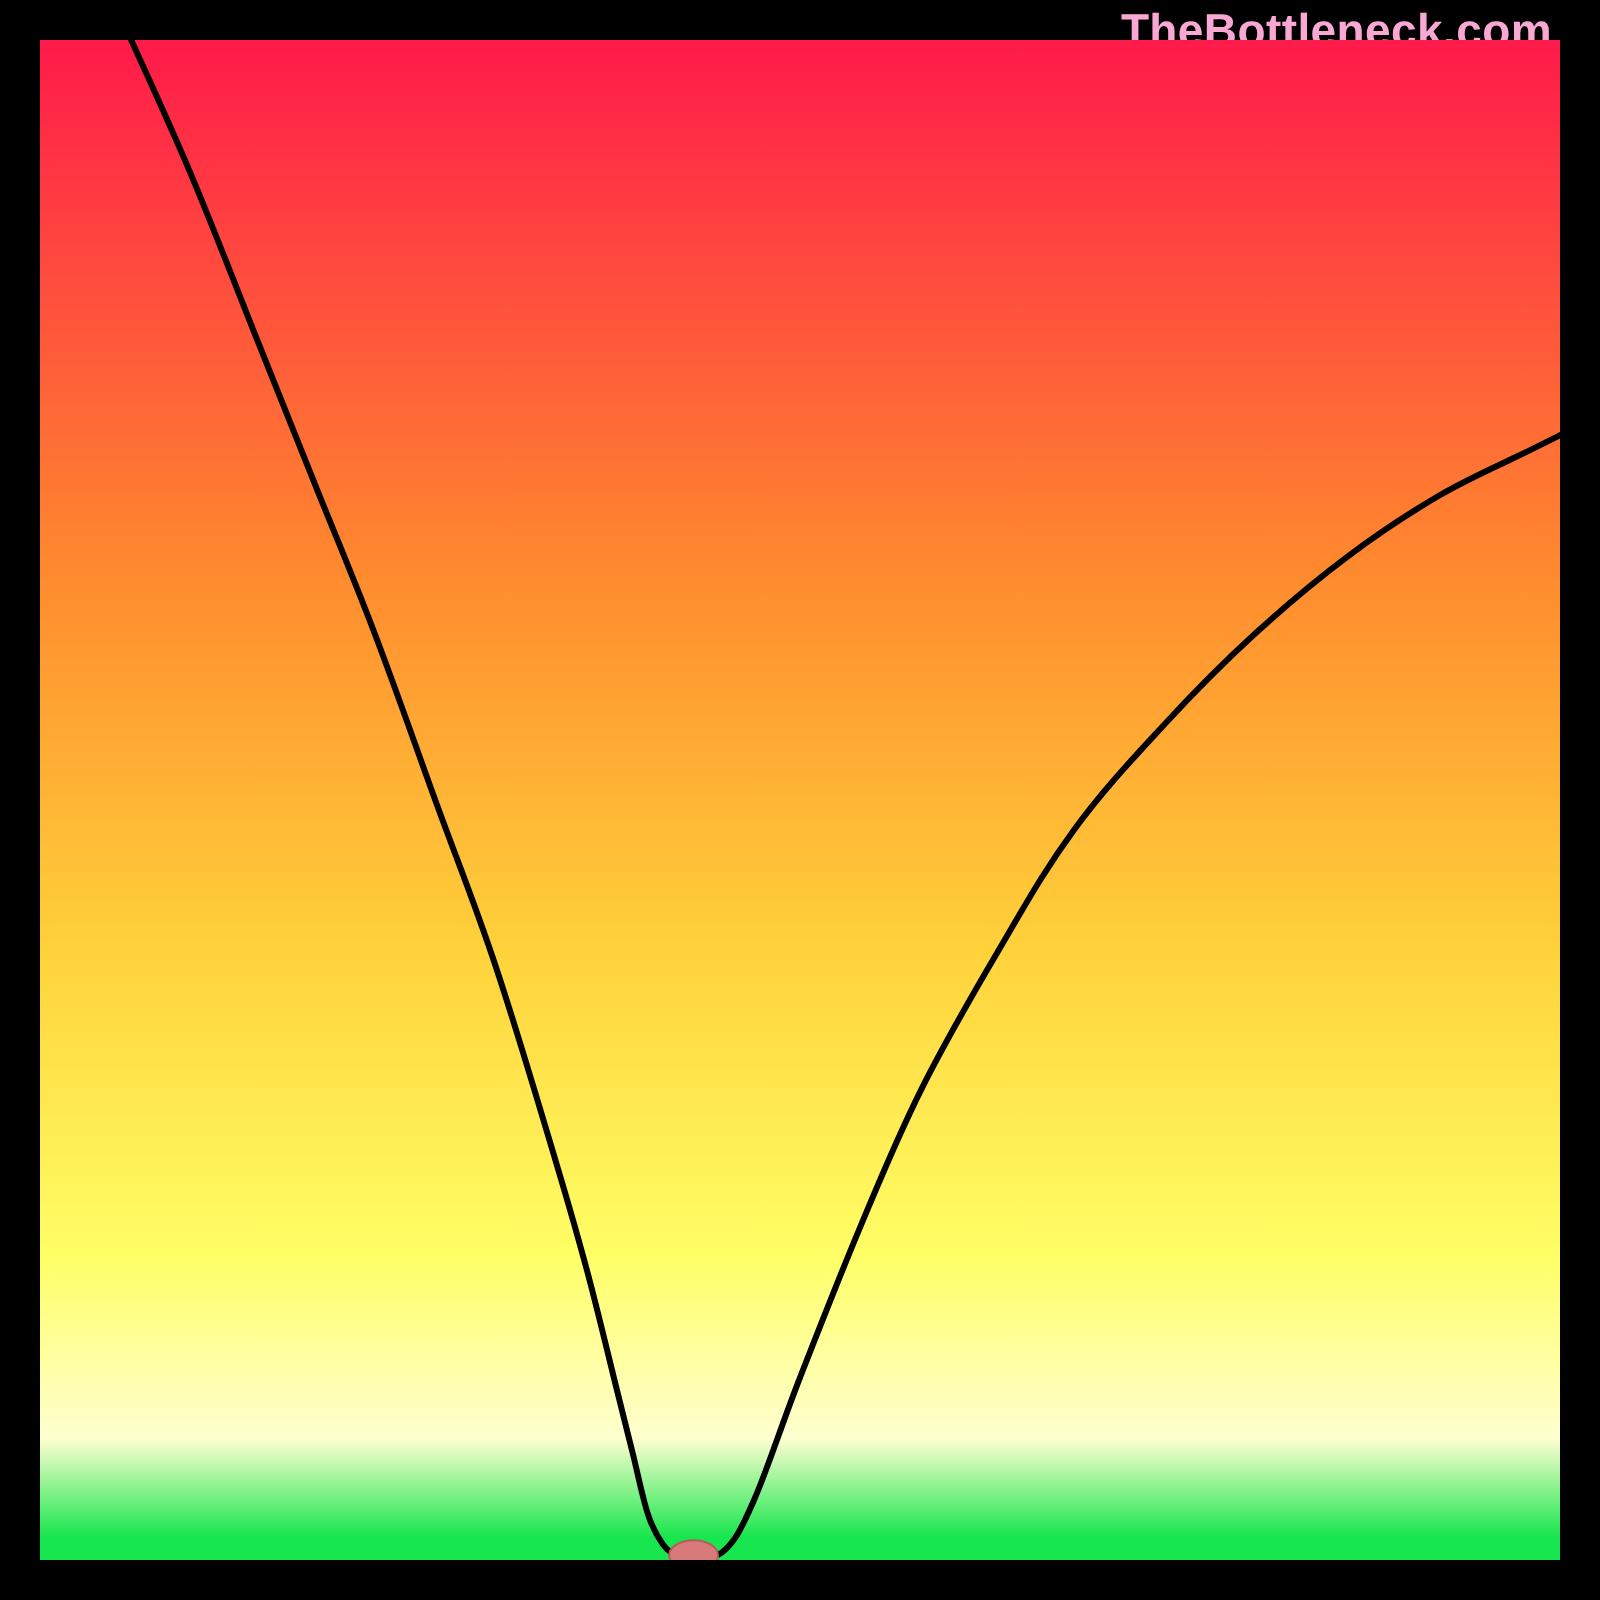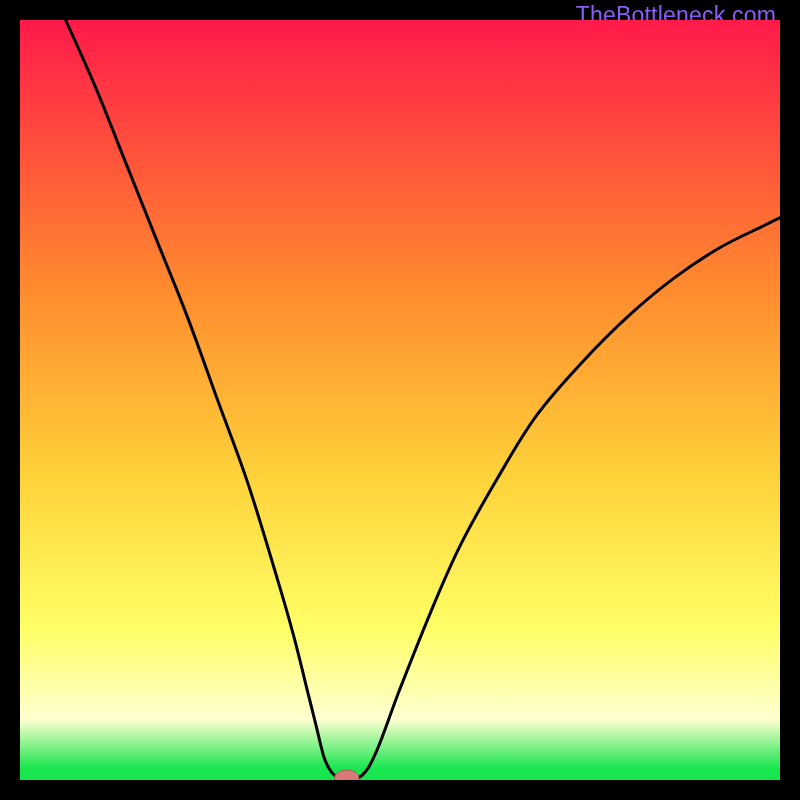--- a/index.html
+++ b/index.html
@@ -23,23 +23,23 @@
     position: absolute;
     left: 0;
     top: 0;
     width: 760px;
     height: 760px;
   }
   .watermark {
     position: absolute;
     top: 2px;
     right: 24px;
-    color: #8b5cf6;
+    color: #f9a8d4;
     font-size: 23px;
-    font-weight: 400;
+    font-weight: 700;
     letter-spacing: 0.2px;
   }
   svg { display: block; }
 </style>
 </head>
 <body>
 
 <div class="watermark">TheBottleneck.com</div>
 
 <div class="frame">

